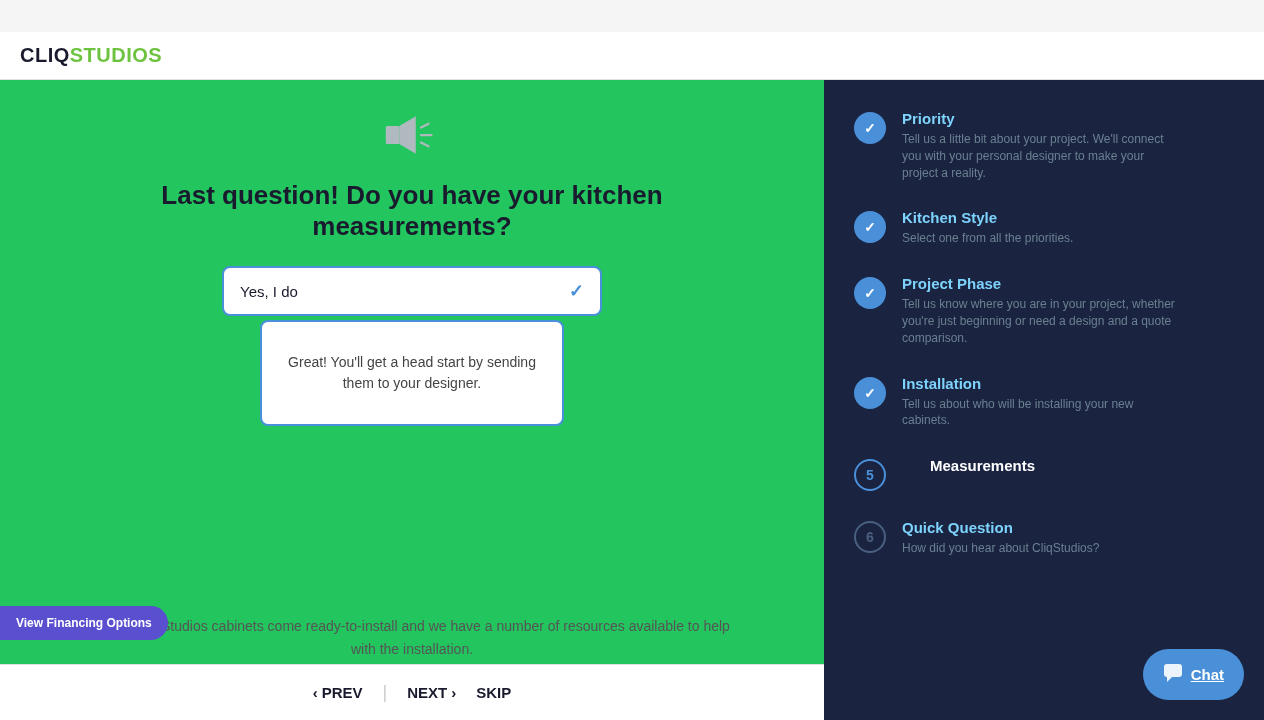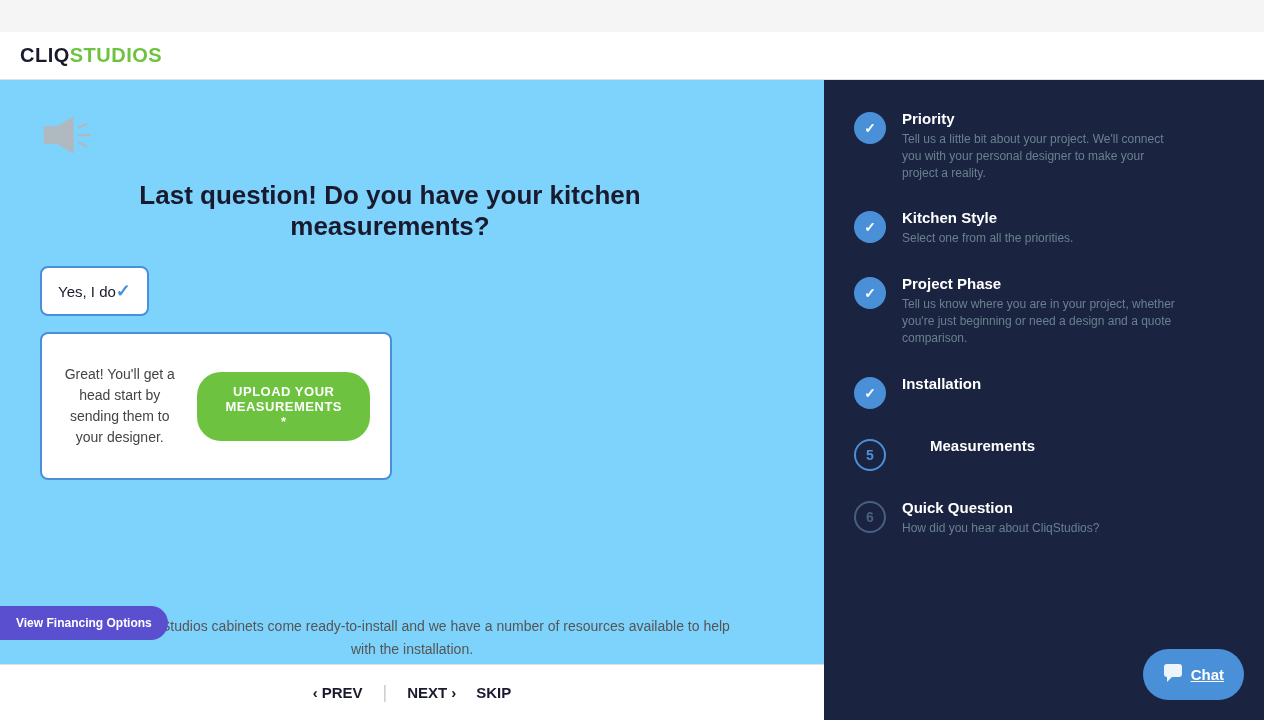--- a/index.html
+++ b/index.html
@@ -26,23 +26,24 @@
     
     .main-layout {
       display: flex;
       flex: 1;
       overflow: hidden;
     }
 
     
     .content-area {
       flex: 1;
-      background: #7dd3fc;
+      background: #22c55e;
       display: flex;
       flex-direction: column;
+      align-items: center;
       padding: 20px 40px 0;
       position: relative;
     }
 
     .icon-area {
       margin-bottom: 16px;
       margin-top: 10px;
     }
 
     .speaker-icon {
@@ -56,23 +57,23 @@
       color: #1a1a2e;
       text-align: center;
       margin-bottom: 24px;
       max-width: 700px;
     }
 
     
     .options-container {
       width: 380px;
       display: flex;
-      flex-direction: row;
+      flex-direction: column;
       gap: 12px;
-      margin-bottom: 16px;
+      margin-bottom: 4px;
     }
 
     .option-item {
       border: 2px solid #4a90d9;
       border-radius: 8px;
       padding: 12px 16px;
       cursor: pointer;
       display: flex;
       align-items: center;
       justify-content: space-between;
@@ -91,26 +92,26 @@
     }
 
     .check-icon {
       color: #4a90d9;
       font-size: 18px;
       font-weight: bold;
     }
 
     
     .upload-box {
-      width: 352px;
+      width: 304px;
       border: 2px solid #4a90d9;
       border-radius: 8px;
       padding: 30px 20px;
       display: flex;
-      flex-direction: row;
+      flex-direction: column;
       align-items: center;
       gap: 20px;
       background: #fff;
     }
 
     .upload-description {
       font-size: 14px;
       color: #444;
       text-align: center;
       line-height: 1.5;
@@ -238,21 +239,21 @@
       color: #fff;
       margin-bottom: 4px;
     }
 
     .step-title.active {
       color: #fff;
       margin-left: 28px;
     }
 
     .step-title.inactive {
-      color: #ffffff;
+      color: #7dd3fc;
     }
 
     .step-desc {
       font-size: 12px;
       color: #6a8090;
       line-height: 1.4;
       max-width: 280px;
     }
 
     
@@ -316,21 +317,20 @@
 
     <div class="options-container">
       <div class="option-item selected">
         <span>Yes, I do</span>
         <span class="check-icon">✓</span>
       </div>
     </div>
 
     <div class="upload-box">
       <p class="upload-description">Great! You'll get a head start by sending them to your designer.</p>
-      <button class="upload-btn">UPLOAD YOUR MEASUREMENTS *</button>
     </div>
 
     <p class="bottom-text">Great! CliqStudios cabinets come ready-to-install and we have a number of resources available to help with the installation.</p>
 
     <div class="nav-bar">
       <button class="nav-btn">
         <span>‹</span>
         <span>PREV</span>
       </button>
       <span class="nav-divider">|</span>
@@ -373,20 +373,21 @@
         <div class="step-desc">Tell us know where you are in your project, whether you're just beginning or need a design and a quote comparison.</div>
       </div>
     </div>
 
     <div class="step-item">
       <div class="step-circle completed">
         <span>✓</span>
       </div>
       <div class="step-content">
         <div class="step-title inactive">Installation</div>
+        <div class="step-desc">Tell us about who will be installing your new cabinets.</div>
       </div>
     </div>
 
     <div class="step-item">
       <div class="step-circle active">
         <span>5</span>
       </div>
       <div class="step-content">
         <div class="step-title active">Measurements</div>
       </div>

